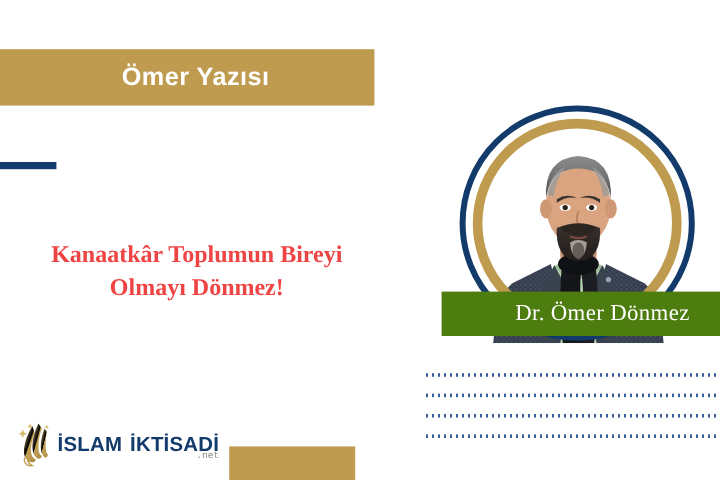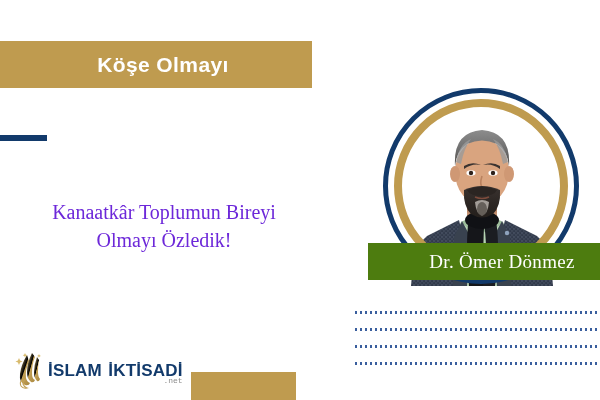--- a/index.html
+++ b/index.html
@@ -49,23 +49,23 @@
     background: #123a6b;
   }
 
   
   .headline {
     position: absolute;
     left: 8px;
     top: 198px;
     width: 312px;
     text-align: center;
-    color: #6d28d9;
+    color: #ef4444;
     font-family: "Liberation Serif", serif;
-    font-weight: normal;
+    font-weight: bold;
     font-size: 20px;
     line-height: 1.42;
   }
   .headline .l2 { display: block; }
 
   
   .portrait-wrap {
     position: absolute;
     left: 383px;
     top: 88px;
@@ -176,28 +176,28 @@
     font-size: 8px;
     line-height: 1;
   }
 </style>
 </head>
 <body>
 
 <div id="canvas">
 
   <div class="gold-banner">
-    <span class="gold-banner-label">Köşe Olmayı</span>
+    <span class="gold-banner-label">Ömer Yazısı</span>
   </div>
 
   <div class="navy-rule"></div>
 
   <div class="headline">
     <span class="l1">Kanaatkâr Toplumun Bireyi</span>
-    <span class="l2">Olmayı Özledik!</span>
+    <span class="l2">Olmayı Dönmez!</span>
   </div>
 
   <div class="portrait-wrap">
     <div class="photo-clip">
       <svg width="146" height="182" viewBox="0 0 146 182" xmlns="http://www.w3.org/2000/svg">
         <defs>
           <linearGradient id="jacketG" x1="0" y1="0" x2="1" y2="1">
             <stop offset="0%" stop-color="#3d4657"></stop>
             <stop offset="50%" stop-color="#333c4d"></stop>
             <stop offset="100%" stop-color="#2a3240"></stop>

